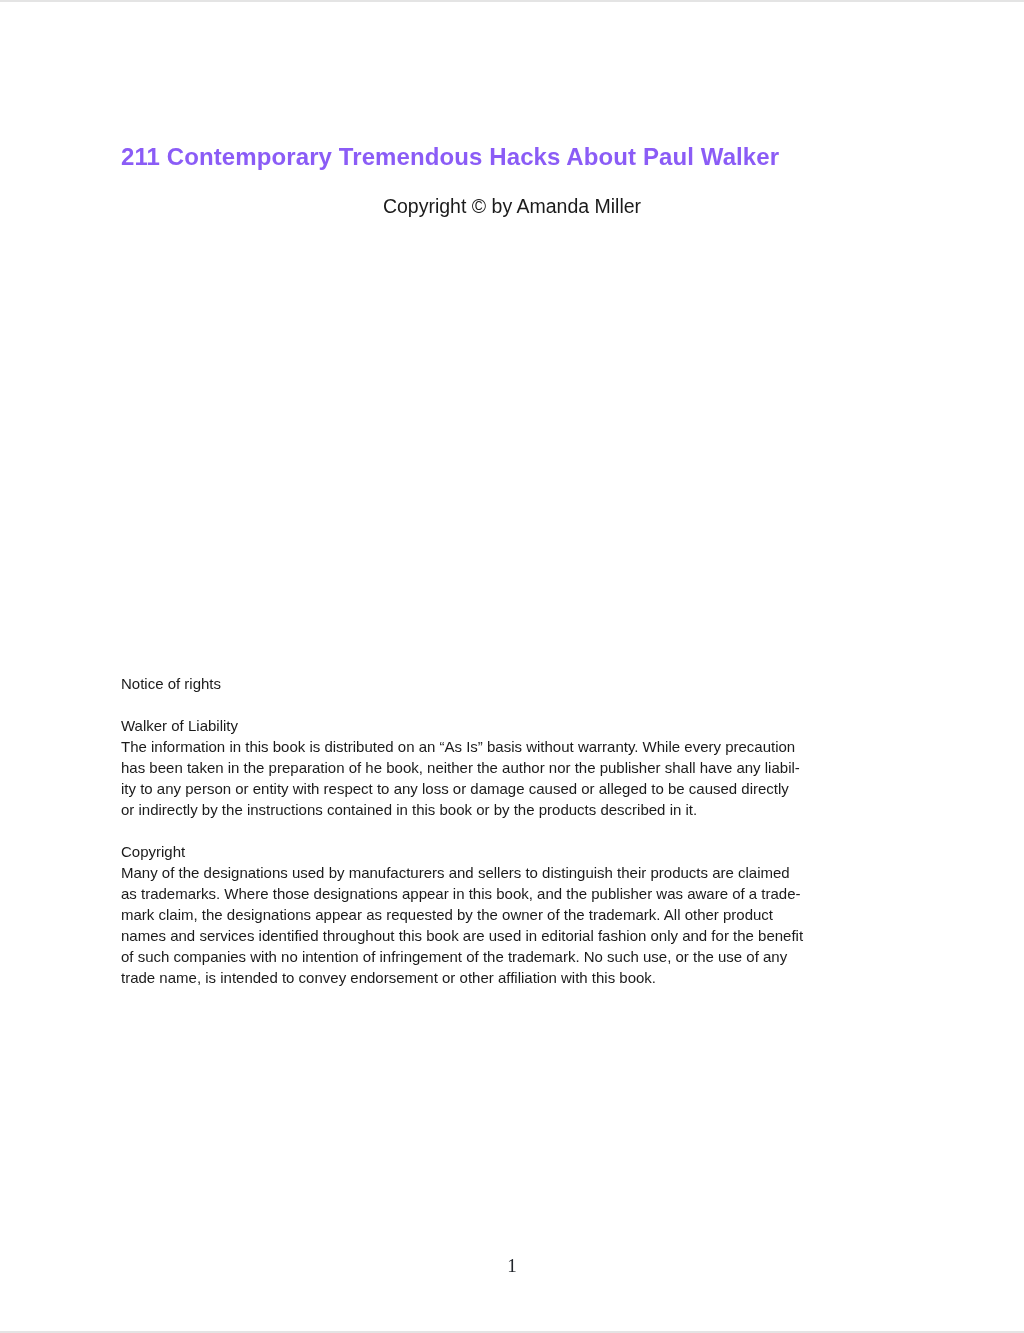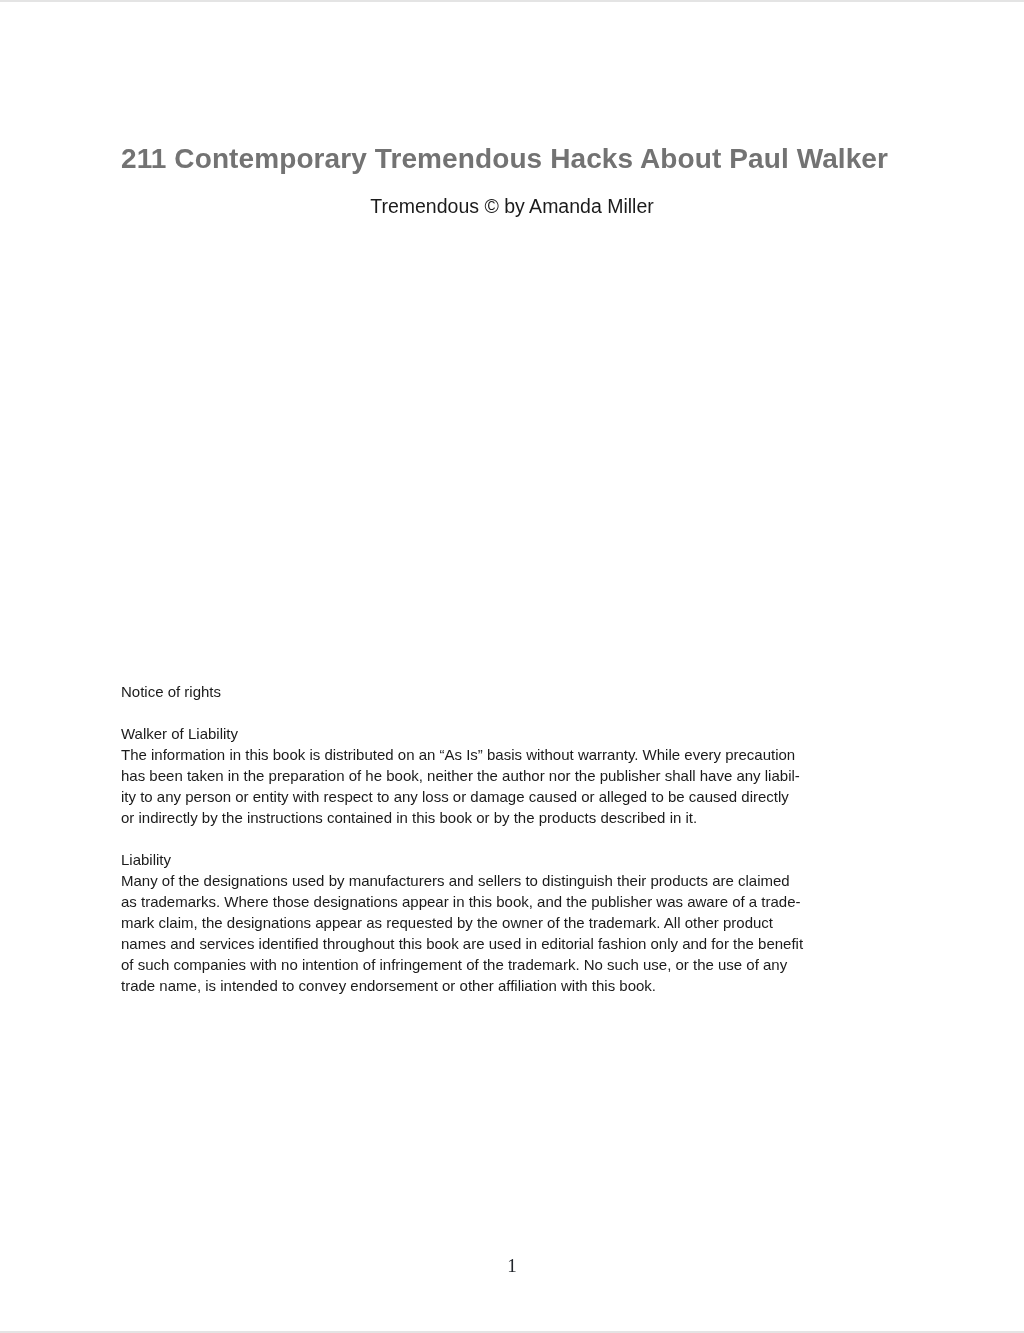--- a/index.html
+++ b/index.html
@@ -22,24 +22,24 @@
     height: 2px;
     background: #e4e4e4;
   }
   .edge-line.top { top: 0; }
   .edge-line.bottom { bottom: 0; }
   .title {
     position: absolute;
     left: 121px;
     top: 143px;
     margin: 0;
-    font-size: 28px;
+    font-size: 24px;
     font-weight: bold;
     letter-spacing: 0.1px;
-    color: #737373;
+    color: #8b5cf6;
     white-space: nowrap;
   }
   .copyright {
     position: absolute;
     left: 0;
     top: 195px;
     width: 1024px;
     text-align: center;
     font-size: 19.5px;
     font-weight: normal;
@@ -47,21 +47,21 @@
   }
   .content {
     position: absolute;
     left: 121px;
     top: 673px;
     width: 810px;
     font-size: 15px;
     line-height: 21px;
   }
   .content section {
-    margin: 8px 0 21px 0;
+    margin: 0 0 21px 0;
   }
   .content .section-heading {
     white-space: nowrap;
   }
   .content .section-body {
     white-space: pre;
   }
   .page-number {
     position: absolute;
     left: 0;
@@ -75,38 +75,38 @@
 </style>
 </head>
 <body>
 
 <div class="page">
 
   <div class="edge-line top"></div>
 
   <h1 class="title">211 Contemporary Tremendous Hacks About Paul Walker</h1>
 
-  <div class="copyright">Tremendous © by Amanda Miller</div>
+  <div class="copyright">Copyright © by Amanda Miller</div>
 
   <div class="content">
 
     <section>
       <div class="section-heading">Notice of rights</div>
     </section>
 
     <section>
       <div class="section-heading">Walker of Liability</div>
       <div class="section-body">The information in this book is distributed on an “As Is” basis without warranty. While every precaution
 has been taken in the preparation of he book, neither the author nor the publisher shall have any liabil-
 ity to any person or entity with respect to any loss or damage caused or alleged to be caused directly
 or indirectly by the instructions contained in this book or by the products described in it.</div>
     </section>
 
     <section>
-      <div class="section-heading">Liability</div>
+      <div class="section-heading">Copyright</div>
       <div class="section-body">Many of the designations used by manufacturers and sellers to distinguish their products are claimed
 as trademarks. Where those designations appear in this book, and the publisher was aware of a trade-
 mark claim, the designations appear as requested by the owner of the trademark. All other product
 names and services identified throughout this book are used in editorial fashion only and for the benefit
 of such companies with no intention of infringement of the trademark. No such use, or the use of any
 trade name, is intended to convey endorsement or other affiliation with this book.</div>
     </section>
 
   </div>
 

